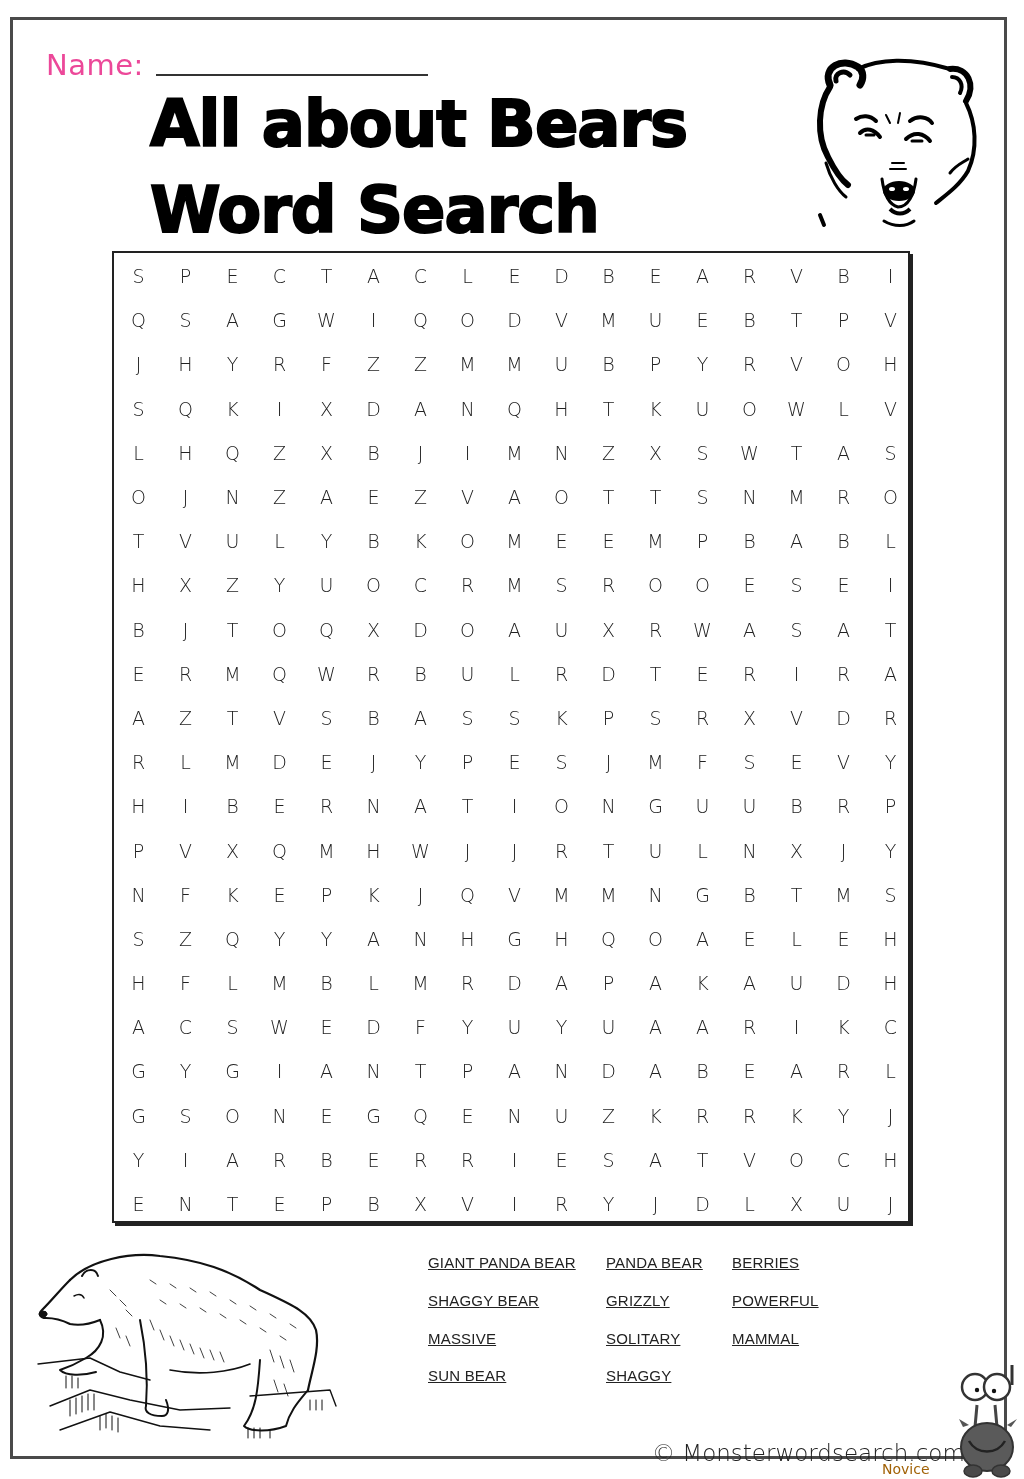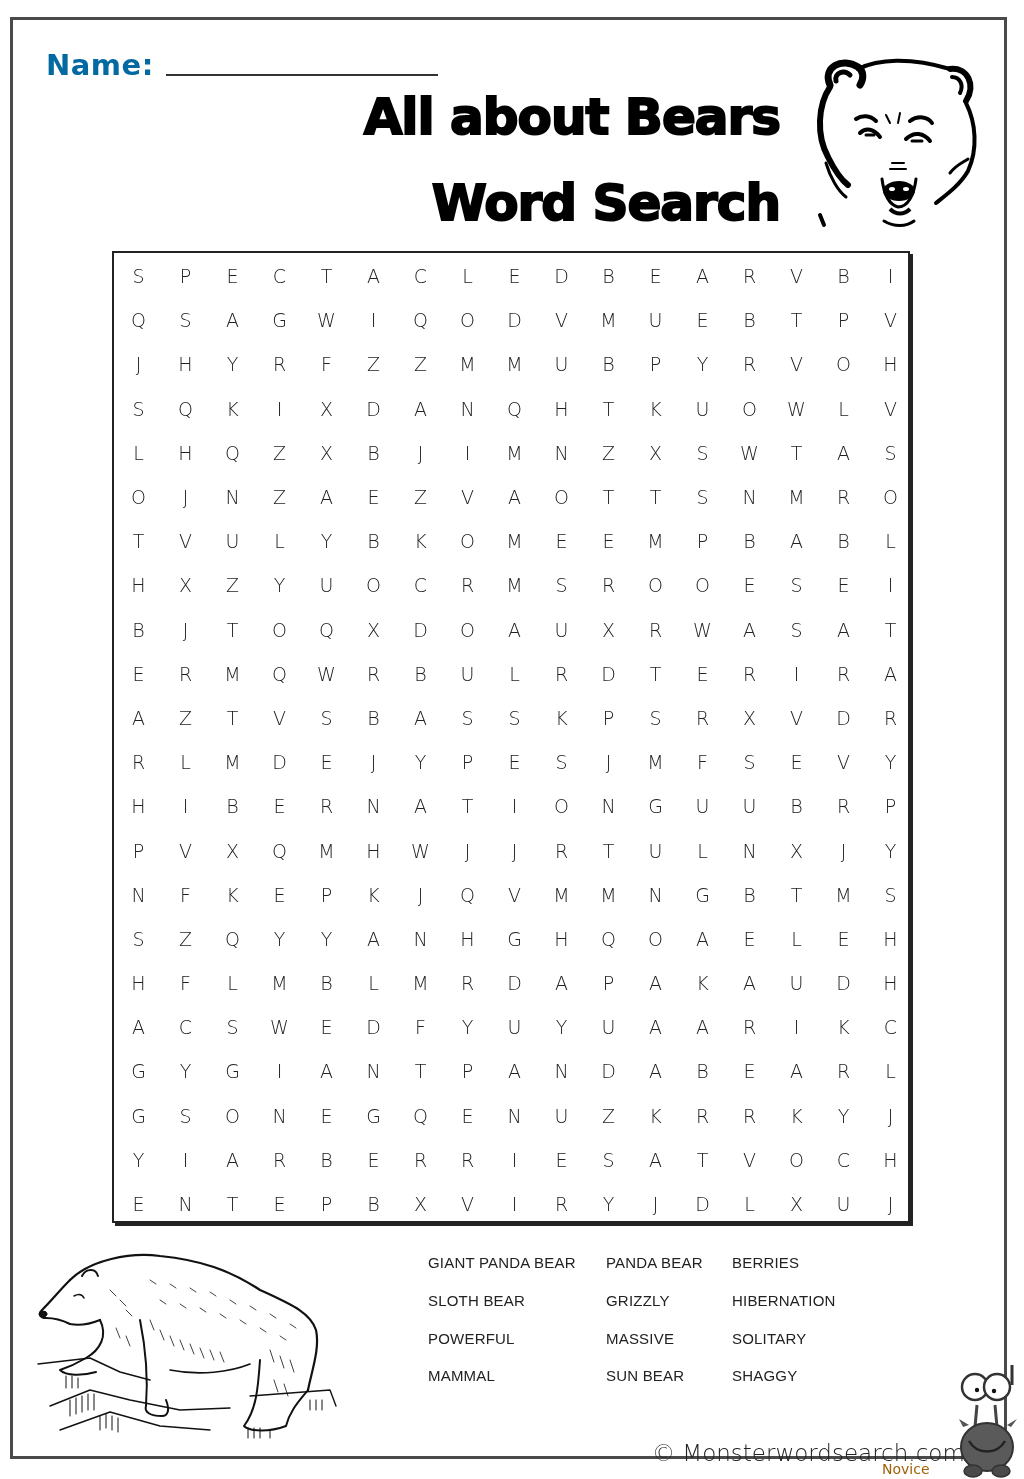--- a/index.html
+++ b/index.html
@@ -8,31 +8,31 @@
 
   .page-frame {
     position: absolute; left: 10px; top: 17px; width: 997px; height: 1442px;
     border: 3px solid #4a4a4a;
   }
   .name-row {
     position: absolute; left: 46px; top: 42px; height: 40px;
     display: flex; align-items: flex-end;
   }
   .name-label {
-    font-family: "DejaVu Sans", sans-serif; font-size: 29px; font-weight: 700;
-    color: #0369a1; line-height: 34px; letter-spacing: 0.5px;
+    font-family: "DejaVu Sans", sans-serif; font-size: 29px; font-weight: 400;
+    color: #ec4899; line-height: 34px; letter-spacing: 0.5px;
   }
   .name-line {
     display: inline-block; width: 272px; height: 2px; background: #333;
     margin-left: 12px; margin-bottom: 6px;
   }
   .title {
-    position: absolute; left: 150px; width: 630px; text-align: right;
+    position: absolute; left: 150px; width: 630px; text-align: left;
     font-family: "DejaVu Sans", sans-serif; font-weight: 900; color: #000;
-    font-size: 50px; letter-spacing: -1px; line-height: 1;
+    font-size: 64px; letter-spacing: -1px; line-height: 1;
     -webkit-text-stroke: 2px #000;
   }
   .title-1 { top: 92px; }
   .title-2 { top: 178px; }
 
   .bear-head {
     position: absolute; left: 800px; top: 45px; width: 190px; height: 185px;
   }
 
   .grid-box {
@@ -59,21 +59,21 @@
   }
 
   .word-list {
     position: absolute; left: 428px; top: 1252px;
     display: grid;
     grid-template-columns: 178px 126px 120px;
     grid-auto-rows: 37.8px;
   }
   .word {
     font-family: "Liberation Sans", sans-serif; font-size: 15px; color: #222;
-    letter-spacing: 0.2px; line-height: 22px;
+    letter-spacing: 0.2px; line-height: 22px; text-decoration: underline;
   }
 
   .copyright {
     position: absolute; left: 652px; top: 1427px;
     font-family: "DejaVu Sans", sans-serif; font-size: 23px; font-weight: 300;
     color: #222; line-height: 30px; margin-top: 11px;
   }
   .level {
     position: absolute; left: 882px; top: 1460px;
     font-family: "DejaVu Sans", sans-serif; font-size: 14px; color: #a16207;
@@ -546,23 +546,22 @@
       <path d="M36 136 l0 12 M42 136 l0 12 M48 138 l0 10"></path>
       <path d="M280 160 l0 10 M286 160 l0 10 M292 160 l0 10"></path>
     </g>
   </g>
 </svg>
 
 <div class="word-list" id="word-list">
     <div class="word">GIANT PANDA BEAR</div>
     <div class="word">PANDA BEAR</div>
     <div class="word">BERRIES</div>
-    <div class="word">SLOTH BEAR</div>
+    <div class="word">SHAGGY BEAR</div>
     <div class="word">GRIZZLY</div>
-    <div class="word">HIBERNATION</div>
     <div class="word">POWERFUL</div>
     <div class="word">MASSIVE</div>
     <div class="word">SOLITARY</div>
     <div class="word">MAMMAL</div>
     <div class="word">SUN BEAR</div>
     <div class="word">SHAGGY</div>
   </div>
 
 <div class="copyright">© Monsterwordsearch.com</div>
 <div class="level">Novice</div>

